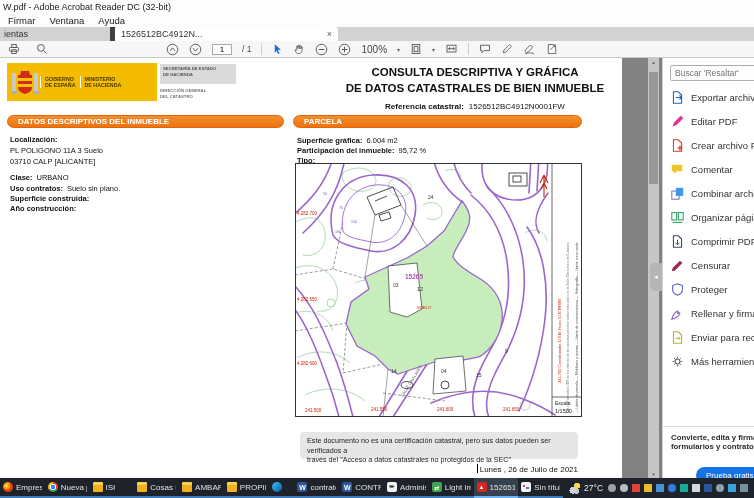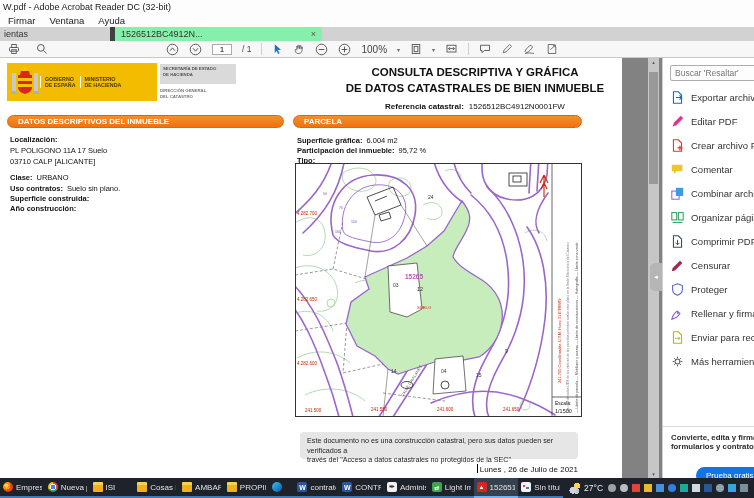--- a/index.html
+++ b/index.html
@@ -6,21 +6,21 @@
   html,body { width:754px; height:498px; overflow:hidden; }
   body { font-family:"Liberation Sans", sans-serif; position:relative; background:#828282; }
   .abs { position:absolute; }
 
   
   .titlebar { left:0; top:0; width:754px; height:14px; background:#fdfdfd; font-size:9px; color:#222; line-height:14px; padding-left:3px; }
   .menubar  { left:0; top:14px; width:754px; height:13px; background:#fdfdfd; font-size:9.5px; color:#222; display:flex; gap:14px; padding-left:8px; align-items:center; }
   .menubar span { cursor:default; }
   .tabbar { left:0; top:27px; width:754px; height:14px; background:#d2d2d2; display:flex; }
   .tab-partial { width:115px; height:14px; font-size:9px; color:#333; line-height:14px; padding-left:4px; border-right:5px solid #404040; }
-  .tab-active { width:207px; height:14px; background:#86efac; border-radius:3px 3px 0 0; font-size:9px; color:#333; line-height:14px; padding:0 6px; display:flex; justify-content:space-between; }
+  .tab-active { width:223px; height:14px; background:#ffffff; border-radius:3px 3px 0 0; font-size:9px; color:#333; line-height:14px; padding:0 6px; display:flex; justify-content:space-between; }
   .tab-close { color:#555; font-size:9px; }
   .toolbar { left:0; top:41px; width:754px; height:17px; background:#f7f7f7; border-bottom:1px solid #c9c9c9; display:flex; align-items:center; }
   .toolbar svg { display:block; }
   .tb-left { display:flex; gap:16px; margin-left:8px; align-items:center; }
   .tb-center { display:flex; gap:10px; margin-left:118px; align-items:center; }
   .tb-div { width:1px; height:12px; background:#cfcfcf; }
   .page-input { width:20px; height:11px; font-size:8px; text-align:center; border:1px solid #ababab; background:#fff; font-family:"Liberation Sans",sans-serif; }
   .pg-total { font-size:8.5px; color:#444; }
   .zoom-label { font-size:10px; color:#444; }
   .caret { font-size:6px; color:#666; }
@@ -260,21 +260,21 @@
       <div class="abs doc-title">CONSULTA DESCRIPTIVA Y GRÁFICA</div>
       <div class="abs doc-title2">DE DATOS CATASTRALES DE BIEN INMUEBLE</div>
       <div class="abs ref-line">
         <b>Referencia catastral:</b><span>1526512BC4912N0001FW</span>
       </div>
 
       <div class="abs orange-bar bar-left">DATOS DESCRIPTIVOS DEL INMUEBLE</div>
       <div class="abs orange-bar bar-right">PARCELA</div>
 
       <div class="fld" style="left:10px; top:77px; font-weight:bold;">Localización:</div>
-      <div class="fld" style="left:10px; top:88px;">PL POLIGONO 11A 17 Suelo</div>
+      <div class="fld" style="left:10px; top:88px;">PL POLIGONO 11A 3 Suelo</div>
       <div class="fld" style="left:10px; top:99px;">03710 CALP [ALICANTE]</div>
       <div class="fld" style="left:10px; top:115px;"><b>Clase:</b><span>URBANO</span></div>
       <div class="fld" style="left:10px; top:126px;"><b>Uso contratos:</b><span>Suelo sin plano.</span></div>
       <div class="fld" style="left:10px; top:136px; font-weight:bold;">Superficie construida:</div>
       <div class="fld" style="left:10px; top:146px; font-weight:bold;">Año construcción:</div>
 
       <div class="fld" style="left:297px; top:78px;"><b>Superficie gráfica:</b><span>6.004 m2</span></div>
       <div class="fld" style="left:297px; top:88px;"><b>Participación del inmueble:</b><span>95,72 %</span></div>
       <div class="fld" style="left:297px; top:98px; font-weight:bold;">Tipo:</div>
 
@@ -385,21 +385,21 @@
           <text transform="translate(274,250) rotate(-90)" font-size="3.3" fill="#777">Las coordenadas UTM de los vértices de las parcelas permiten avalar este plano en la Sede Electrónica del Catastro</text>
           <text transform="translate(266,220) rotate(-90)" font-size="4" fill="#cc2200">241.700 Coordenadas U.T.M. Huso 31 ETRS89</text>
           <line x1="257" y1="234" x2="287" y2="234" stroke="#444" stroke-width="0.8"></line>
           <text x="260" y="242" font-size="5" fill="#222">Escala:</text>
           <text x="260" y="250" font-size="5.5" fill="#222">1/1500</text>
           <rect x="0.5" y="0.5" width="286" height="253" fill="none" stroke="#333" stroke-width="1"></rect>
         </svg>
       </div>
 
       <div class="abs disclaimer">
-        <div>Este documento no es una construcción catastral, pero sus datos pueden ser verificados a</div>
+        <div>Este documento no es una certificación catastral, pero sus datos pueden ser verificados a</div>
         <div>través del "Acceso a datos catastrales no protegidos de la SEC"</div>
       </div>
       <div class="abs docdate"><span class="date-cursor"></span><span>Lunes , 26 de Julio de 2021</span></div>
     </div>
 
     <div class="abs vscroll">
       <span class="vs-arrow" style="top:1px;">▴</span>
       <span class="vs-thumb"></span>
       <span class="vs-arrow" style="bottom:1px;">▾</span>
     </div>

